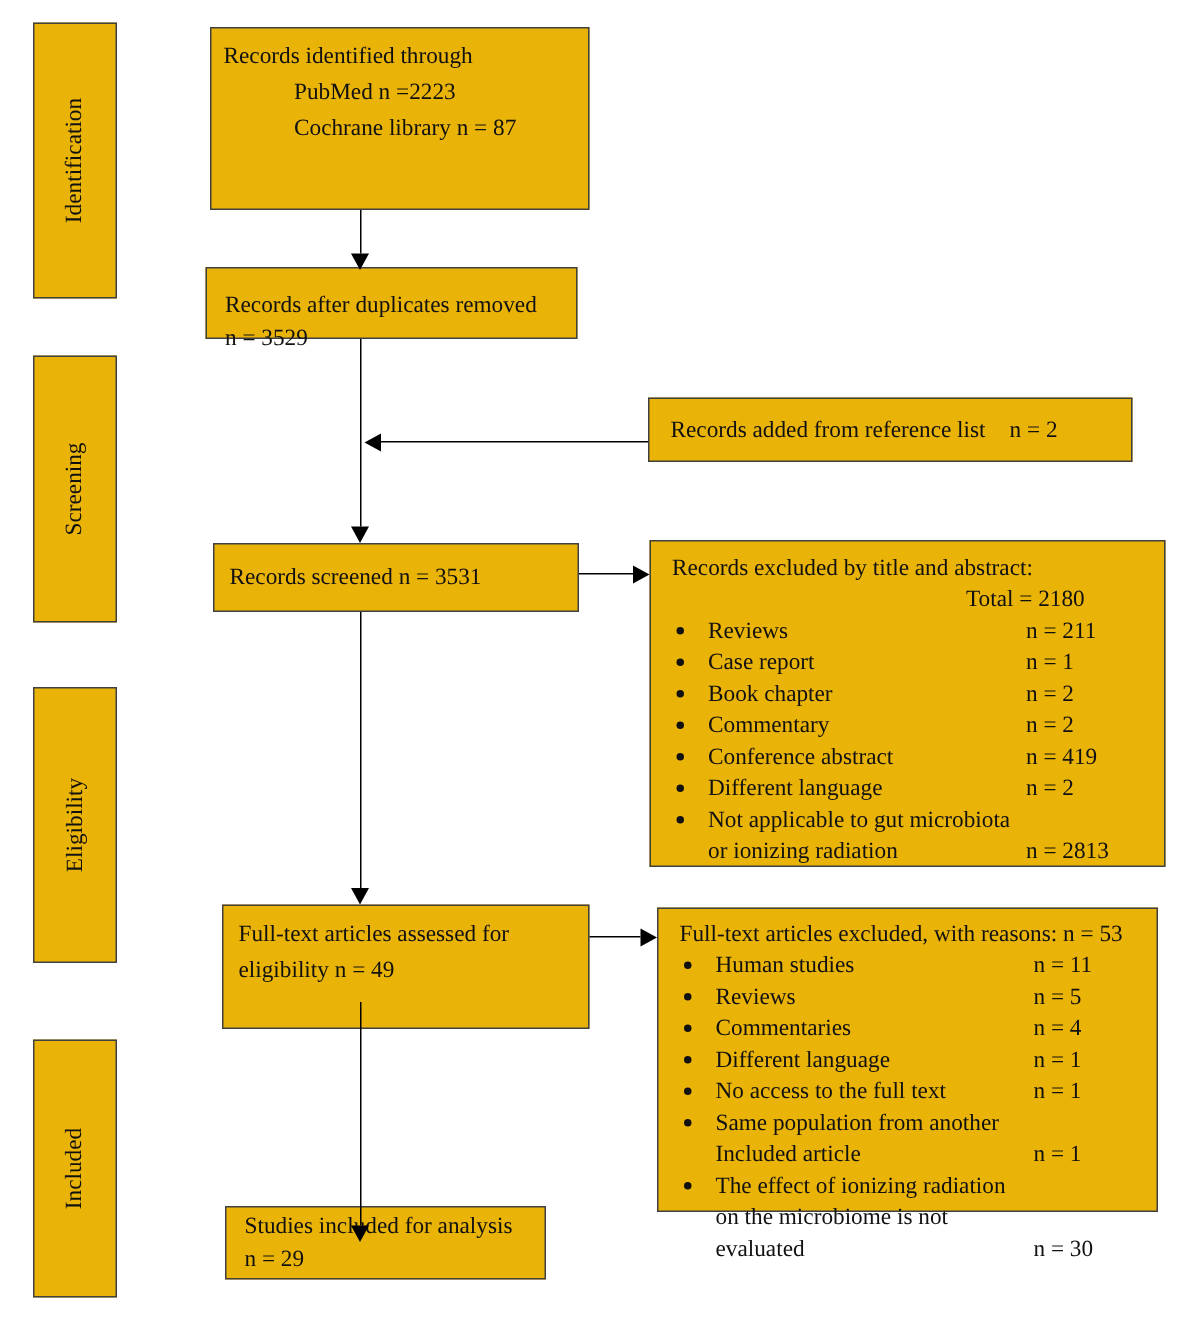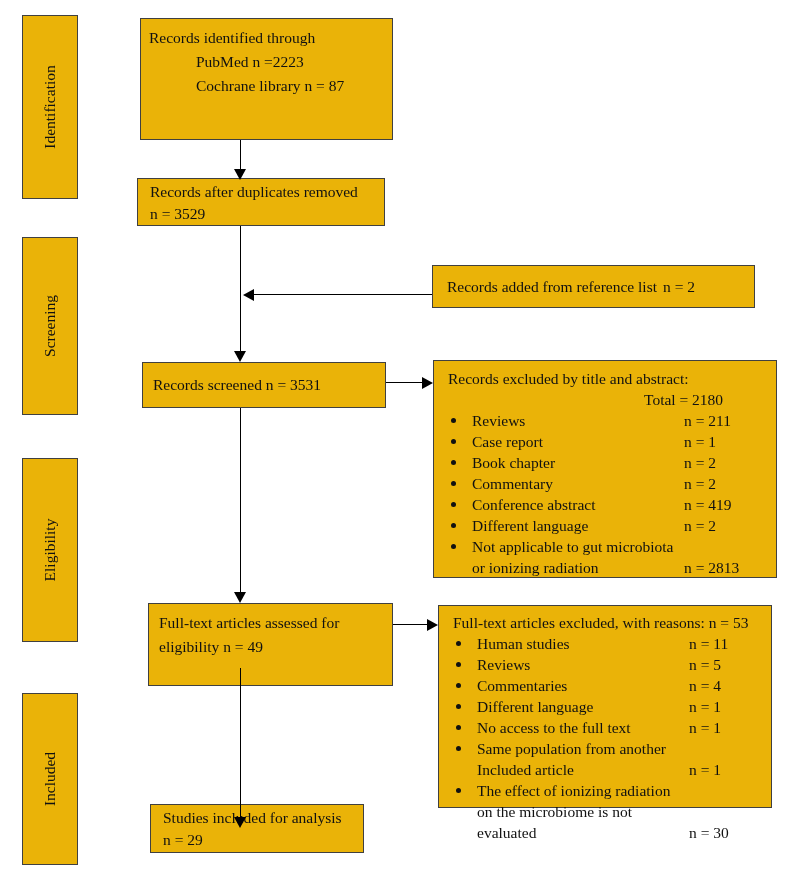--- a/index.html
+++ b/index.html
@@ -48,21 +48,21 @@
   .head-right {
     position: absolute; width: 0; height: 0;
     border-top: 6px solid transparent; border-bottom: 6px solid transparent;
     border-left: 11px solid #000;
   }
   .head-left {
     position: absolute; width: 0; height: 0;
     border-top: 6px solid transparent; border-bottom: 6px solid transparent;
     border-right: 11px solid #000;
   }
-  .refbox { display: flex; align-items: center; padding-left: 14px; gap: 6px; white-space: nowrap; }
+  .refbox { display: flex; align-items: center; padding-left: 14px; gap: 16px; white-space: nowrap; }
 </style>
 </head>
 <body>
 
 <div class="canvas">
 
   <div class="box stage" style="top:15px;height:184px">
     <span class="stage-label">Identification</span>
   </div>
   <div class="box stage" style="top:237px;height:178px">
@@ -74,21 +74,21 @@
   <div class="box stage" style="top:693px;height:172px">
     <span class="stage-label">Included</span>
   </div>
 
   <div class="box" style="left:140px;top:18px;width:253px;height:122px;padding:7px 0 0 8px">
     <div class="t">Records identified through</div>
     <div class="t sub">PubMed n =2223</div>
     <div class="t sub">Cochrane library n = 87</div>
   </div>
 
-  <div class="box" style="left:137px;top:178px;width:248px;height:48px;padding:2px 0 0 12px">
+  <div class="box" style="left:137px;top:178px;width:248px;height:48px;padding:14px 0 0 12px">
     <div class="t2">Records after duplicates removed</div>
     <div class="t2">n = 3529</div>
   </div>
 
   <div class="box vcenter" style="left:142px;top:362px;width:244px;height:46px;padding-left:10px">
     <div class="t2">Records screened n = 3531</div>
   </div>
 
   <div class="box" style="left:148px;top:603px;width:245px;height:83px;padding:7px 0 0 10px">
     <div class="t">Full-text articles assessed for</div>

